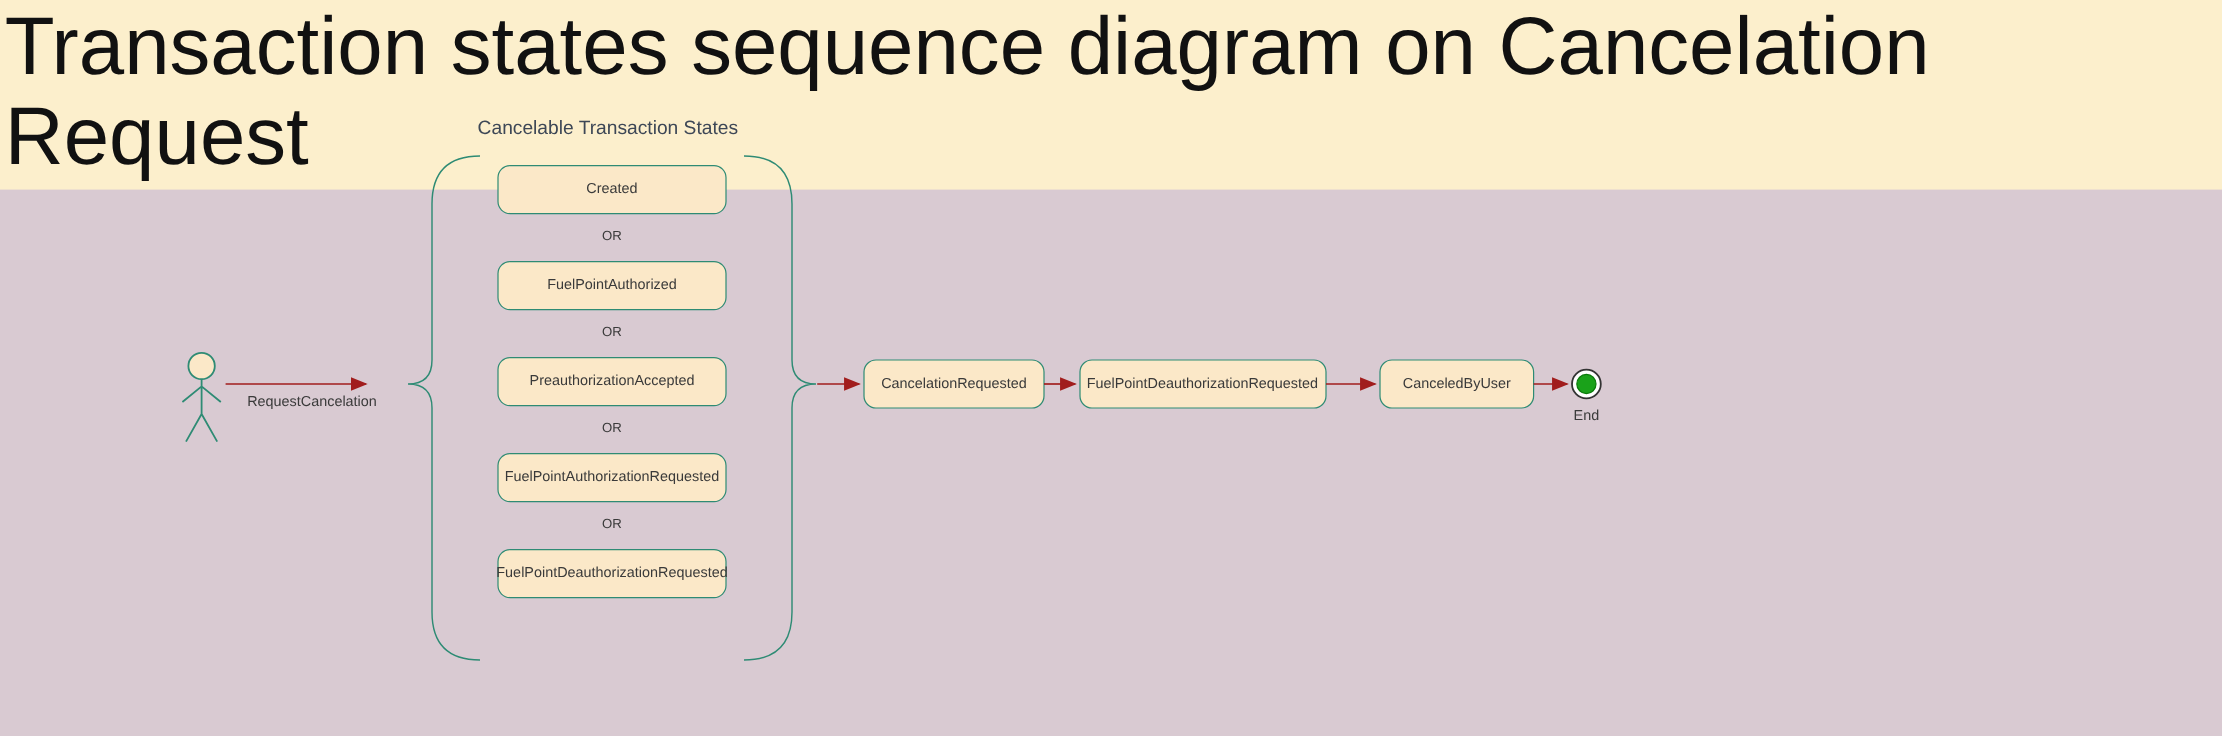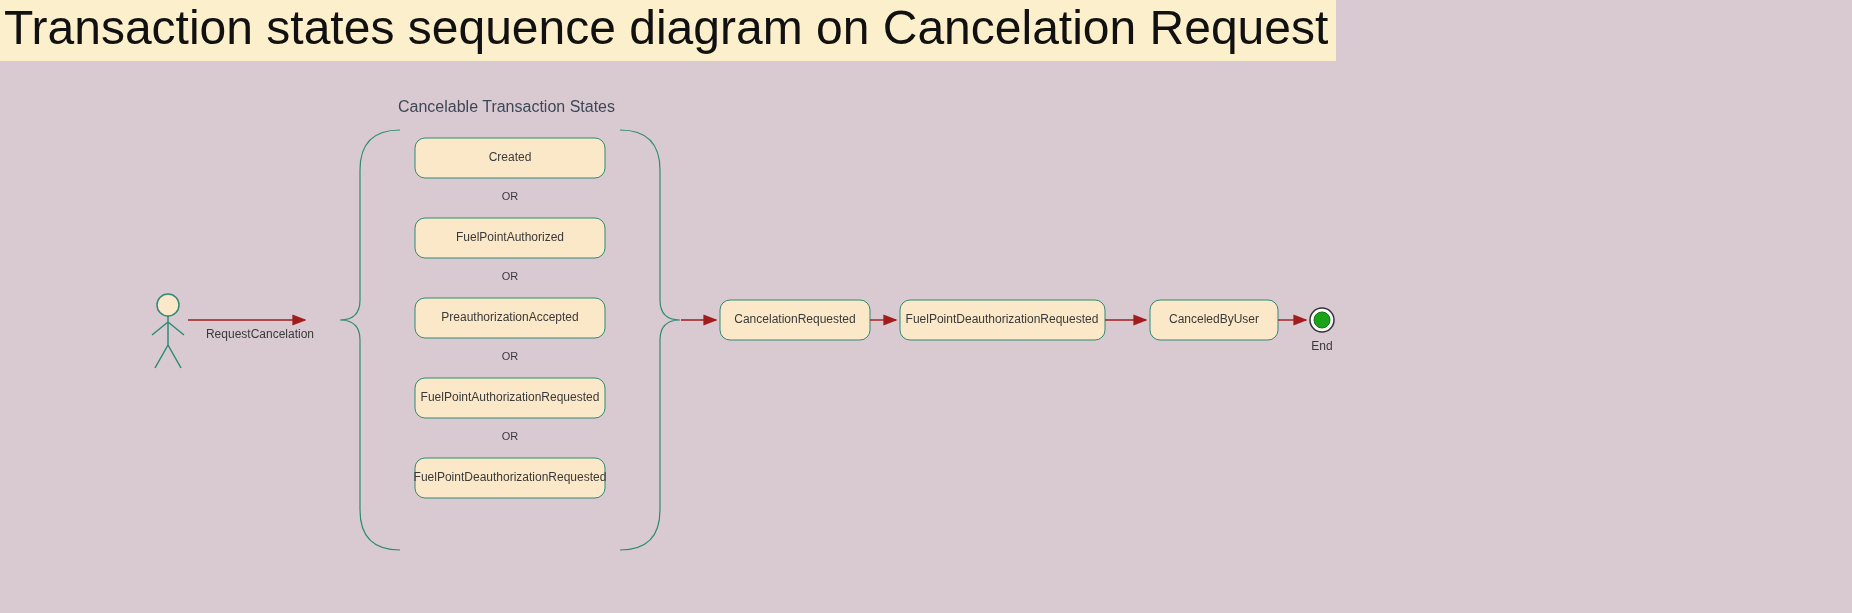--- a/index.html
+++ b/index.html
@@ -8,21 +8,21 @@
     height:613px;
     background:#d9cad2;
     font-family:Arial,Helvetica,sans-serif;
     position:relative;
     overflow:hidden;
   }
   .title{
     position:absolute;
     left:0; top:0;
     background:#fcefcc;
-    font-size:48px;
+    font-size:68px;
     color:#111;
     padding:2px 8px 6px 4px;
     line-height:1.1;
   }
   svg{position:absolute;left:0;top:0;}
   
   .state-box{
     fill:#fbe8c8;
     stroke:#2e8b74;
     stroke-width:1;

